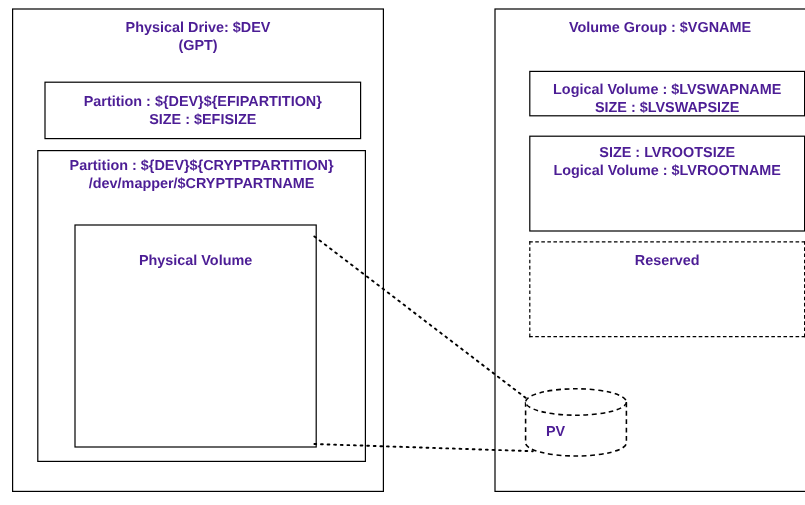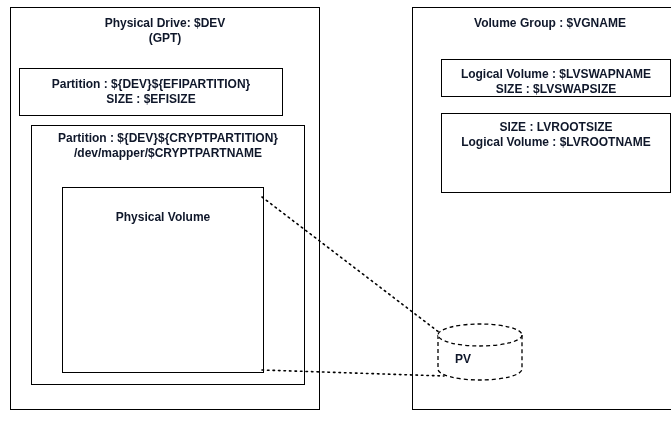--- a/index.html
+++ b/index.html
@@ -8,40 +8,40 @@
     background: #ffffff;
   }
   .canvas {
     position: relative;
     width: 671px;
     height: 421px;
     background: #ffffff;
     font-family: "Liberation Sans", "DejaVu Sans", sans-serif;
     font-weight: bold;
     font-size: 12px;
-    color: #0f172a;
+    color: #4c1d95;
     overflow: hidden;
   }
   .box {
     position: absolute;
     border: 1px solid #000000;
     background: #ffffff;
     box-sizing: border-box;
   }
   .dashed { border-style: dashed; }
   .tc { text-align: center; }
   .abs { position: absolute; }
   .full-w { left: 0; width: 100%; }
   .line { line-height: 15px; }
 
   
   #physical-drive-box { left: 10px; top: 7px; width: 310px; height: 403px; }
   #pd-title    { top: 8px; }
   #pd-subtitle { top: 23px; }
-  #efi-box   { left: 8px; top: 60px; width: 264px; height: 48px; padding-top: 8px; }
+  #efi-box   { left: 26px; top: 60px; width: 264px; height: 48px; padding-top: 8px; }
   #crypt-box { left: 20px; top: 117px; width: 274px; height: 260px; padding-top: 5px; }
   #pv-inner-box { left: 30px; top: 61px; width: 202px; height: 186px; padding-top: 22px; }
 
   
   #volume-group-box { left: 380px; top: 7px; width: 276px; height: 403px; margin-left: 32px; }
   #vg-title { top: 8px; }
   #swap-box { left: 28px; top: 51px; width: 230px; height: 38px; padding-top: 7px; text-align: center; }
   #root-box { left: 28px; top: 105px; width: 230px; height: 80px; padding-top: 6px; }
   #reserved-box { left: 28px; top: 193px; width: 230px; height: 80px; padding-top: 8px; }
 
@@ -86,20 +86,23 @@
     <div class="box tc" id="swap-box">
       <div class="line">Logical Volume : $LVSWAPNAME</div>
       <div class="line">SIZE : $LVSWAPSIZE</div>
     </div>
 
     <div class="box tc" id="root-box">
       <div class="line">SIZE : LVROOTSIZE</div>
       <div class="line">Logical Volume : $LVROOTNAME</div>
     </div>
 
+    <div class="box dashed tc" id="reserved-box">
+      <div class="line">Reserved</div>
+    </div>
   </div>
 
   <svg id="overlay" viewBox="0 0 671 421" xmlns="http://www.w3.org/2000/svg">
     <line x1="262" y1="197" x2="440" y2="333" stroke="#000" stroke-width="1.6" stroke-dasharray="1.5,4" stroke-linecap="round"></line>
     <line x1="262" y1="370" x2="444" y2="376" stroke="#000" stroke-width="1.6" stroke-dasharray="1.5,4" stroke-linecap="round"></line>
     <g>
       <path d="M 438 335 L 438 369 A 42 11 0 0 0 522 369 L 522 335" fill="#ffffff" stroke="#000" stroke-width="1.3" stroke-dasharray="4,3"></path>
       <ellipse cx="480" cy="335" rx="42" ry="11" fill="#ffffff" stroke="#000" stroke-width="1.3" stroke-dasharray="4,3"></ellipse>
     </g>
   </svg>

